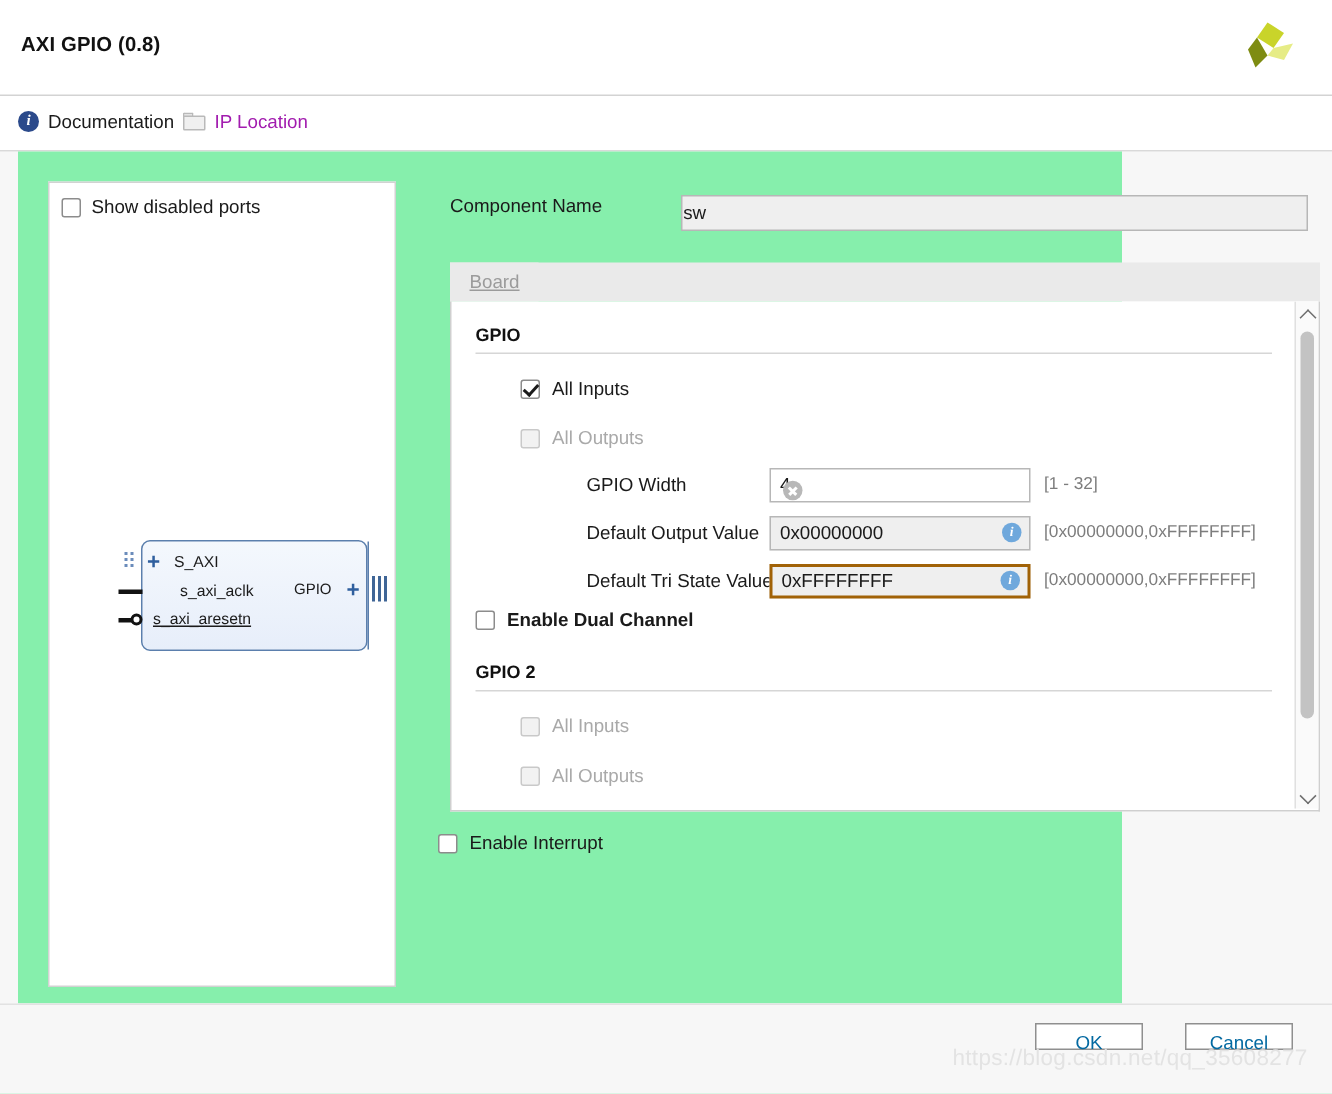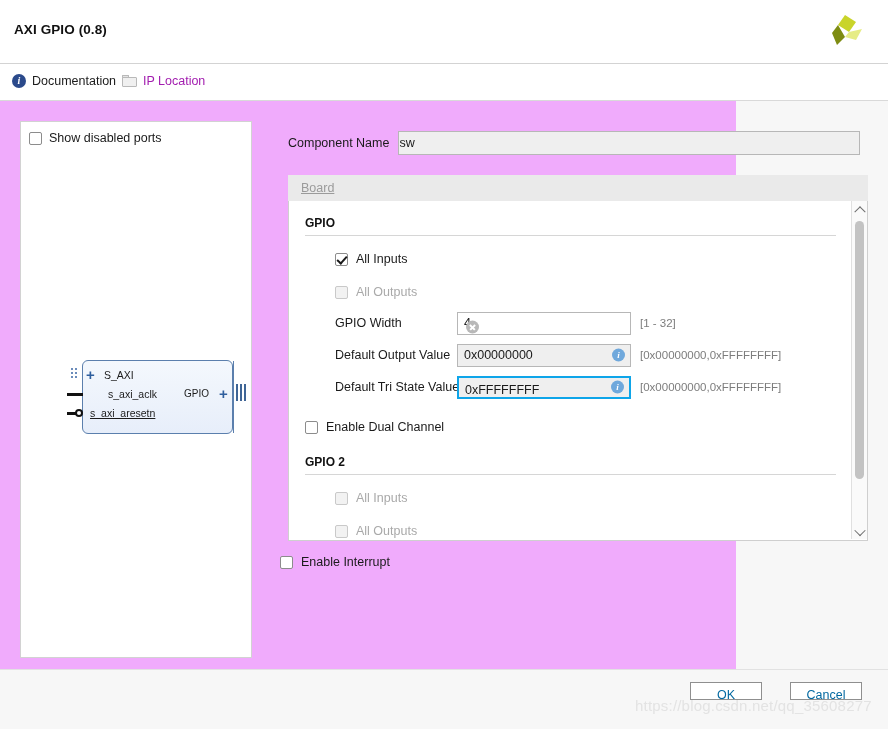--- a/index.html
+++ b/index.html
@@ -96,23 +96,23 @@
     background: #e4e4e4;
     border: 1px solid #b9b9b9;
     border-bottom: none;
     border-radius: 1px 1px 0 0;
     box-sizing: border-box;
   }
 
   
   .content {
     position: absolute;
-    left: 0; top: 101px;
+    left: 12px; top: 101px;
     width: 736px; height: 568px;
-    background: #f0abfc;
+    background: #86efac;
   }
 
   
   .left-panel {
     position: absolute;
     left: 20px; top: 20px;
     width: 232px; height: 537px;
     background: #ffffff;
     border: 1px solid #d2d2d2;
     box-sizing: border-box;
@@ -247,21 +247,22 @@
     position: absolute;
     left: 270px; top: 20px;
     width: 598px; height: 537px;
   }
 
   .comp-row {
     position: absolute;
     left: 18px; top: 9px;
     width: 572px; height: 26px;
     display: flex;
-    align-items: center;
+    align-items: flex-start;
+    gap: 44px;
   }
   .comp-label {
     font-size: 12.5px;
     color: #1a1a1a;
     margin-right: 9px;
     white-space: nowrap;
   }
   .comp-input {
     flex: 1;
     height: 24px;
@@ -347,20 +348,21 @@
     align-items: center;
     height: 22px;
     margin-top: 10px;
     padding-left: 46px;
   }
   .frow .flabel {
     width: 122px;
     font-size: 12.5px;
     color: #1a1a1a;
     white-space: nowrap;
+    margin-left: 44px;
   }
 
   .cbrow {
     display: flex;
     align-items: center;
     gap: 8px;
     height: 20px;
     margin-top: 13px;
     padding-left: 46px;
     font-size: 12.5px;
@@ -375,23 +377,22 @@
     border: 1px solid #b7b7b7;
     background: #ffffff;
     display: flex;
     align-items: center;
     padding: 0 6px;
     font-size: 12.5px;
     color: #1a1a1a;
   }
   .field.gray { background: #efefef; }
   .field.focused {
-    border: 2px solid #0ea5e9;
+    border: 2px solid #a16207;
     background: #efefef;
-    align-items: flex-end;
   }
   .field-suffix {
     position: absolute;
     right: 5px; top: 50%;
     transform: translateY(-50%);
   }
   .clear-icon {
     width: 13px; height: 13px;
     border-radius: 50%;
     background: #b8b8b8;
@@ -620,21 +621,21 @@
 
           <div class="frow">
             <span class="flabel">Default Tri State Value</span>
             <div class="field gray focused">
               <span>0xFFFFFFFF</span>
               <span class="field-suffix info-icon">i</span>
             </div>
             <span class="range">[0x00000000,0xFFFFFFFF]</span>
           </div>
 
-          <div class="cbrow" style="padding-left:16px; margin-top:19px;">
+          <div class="cbrow" style="padding-left:16px; margin-top:5px;font-weight:bold;">
             <span class="cb"></span>
             <span>Enable Dual Channel</span>
           </div>
 
           <div class="group-title" style="margin-top:18px;">GPIO 2</div>
           <div class="group-rule"></div>
 
           <div class="cbrow dim">
             <span class="cb disabled"></span>
             <span>All Inputs</span>

